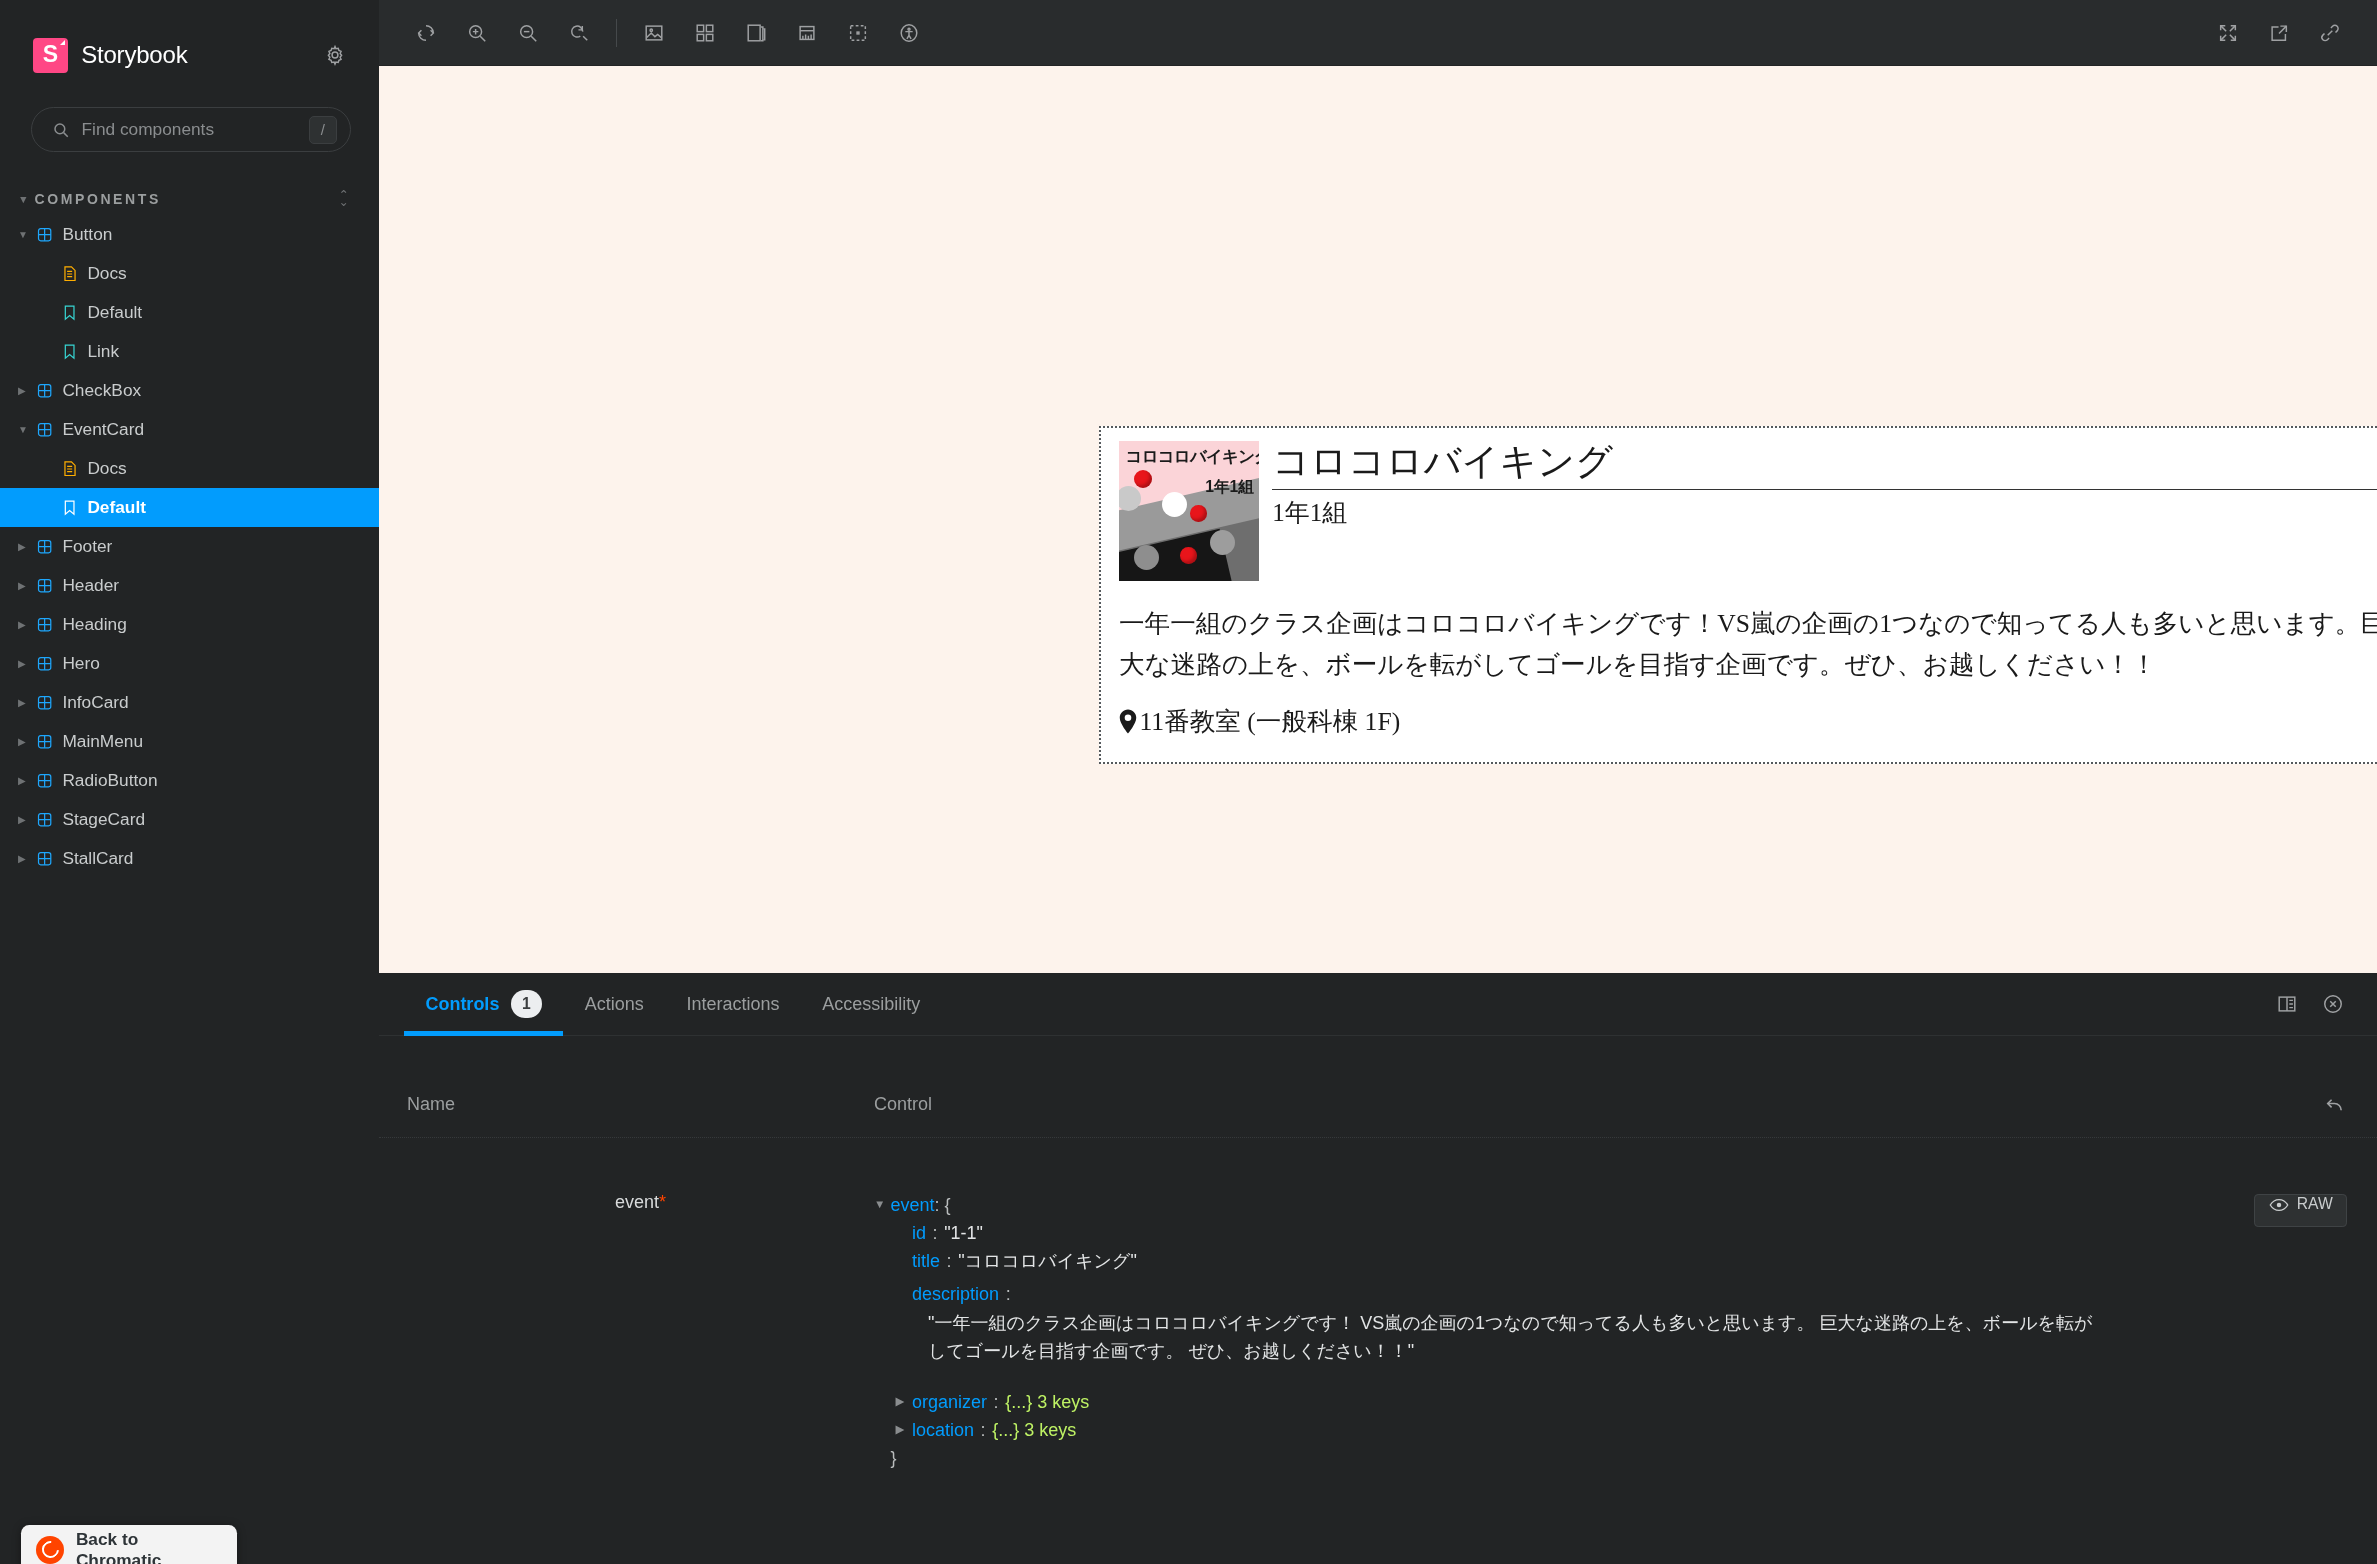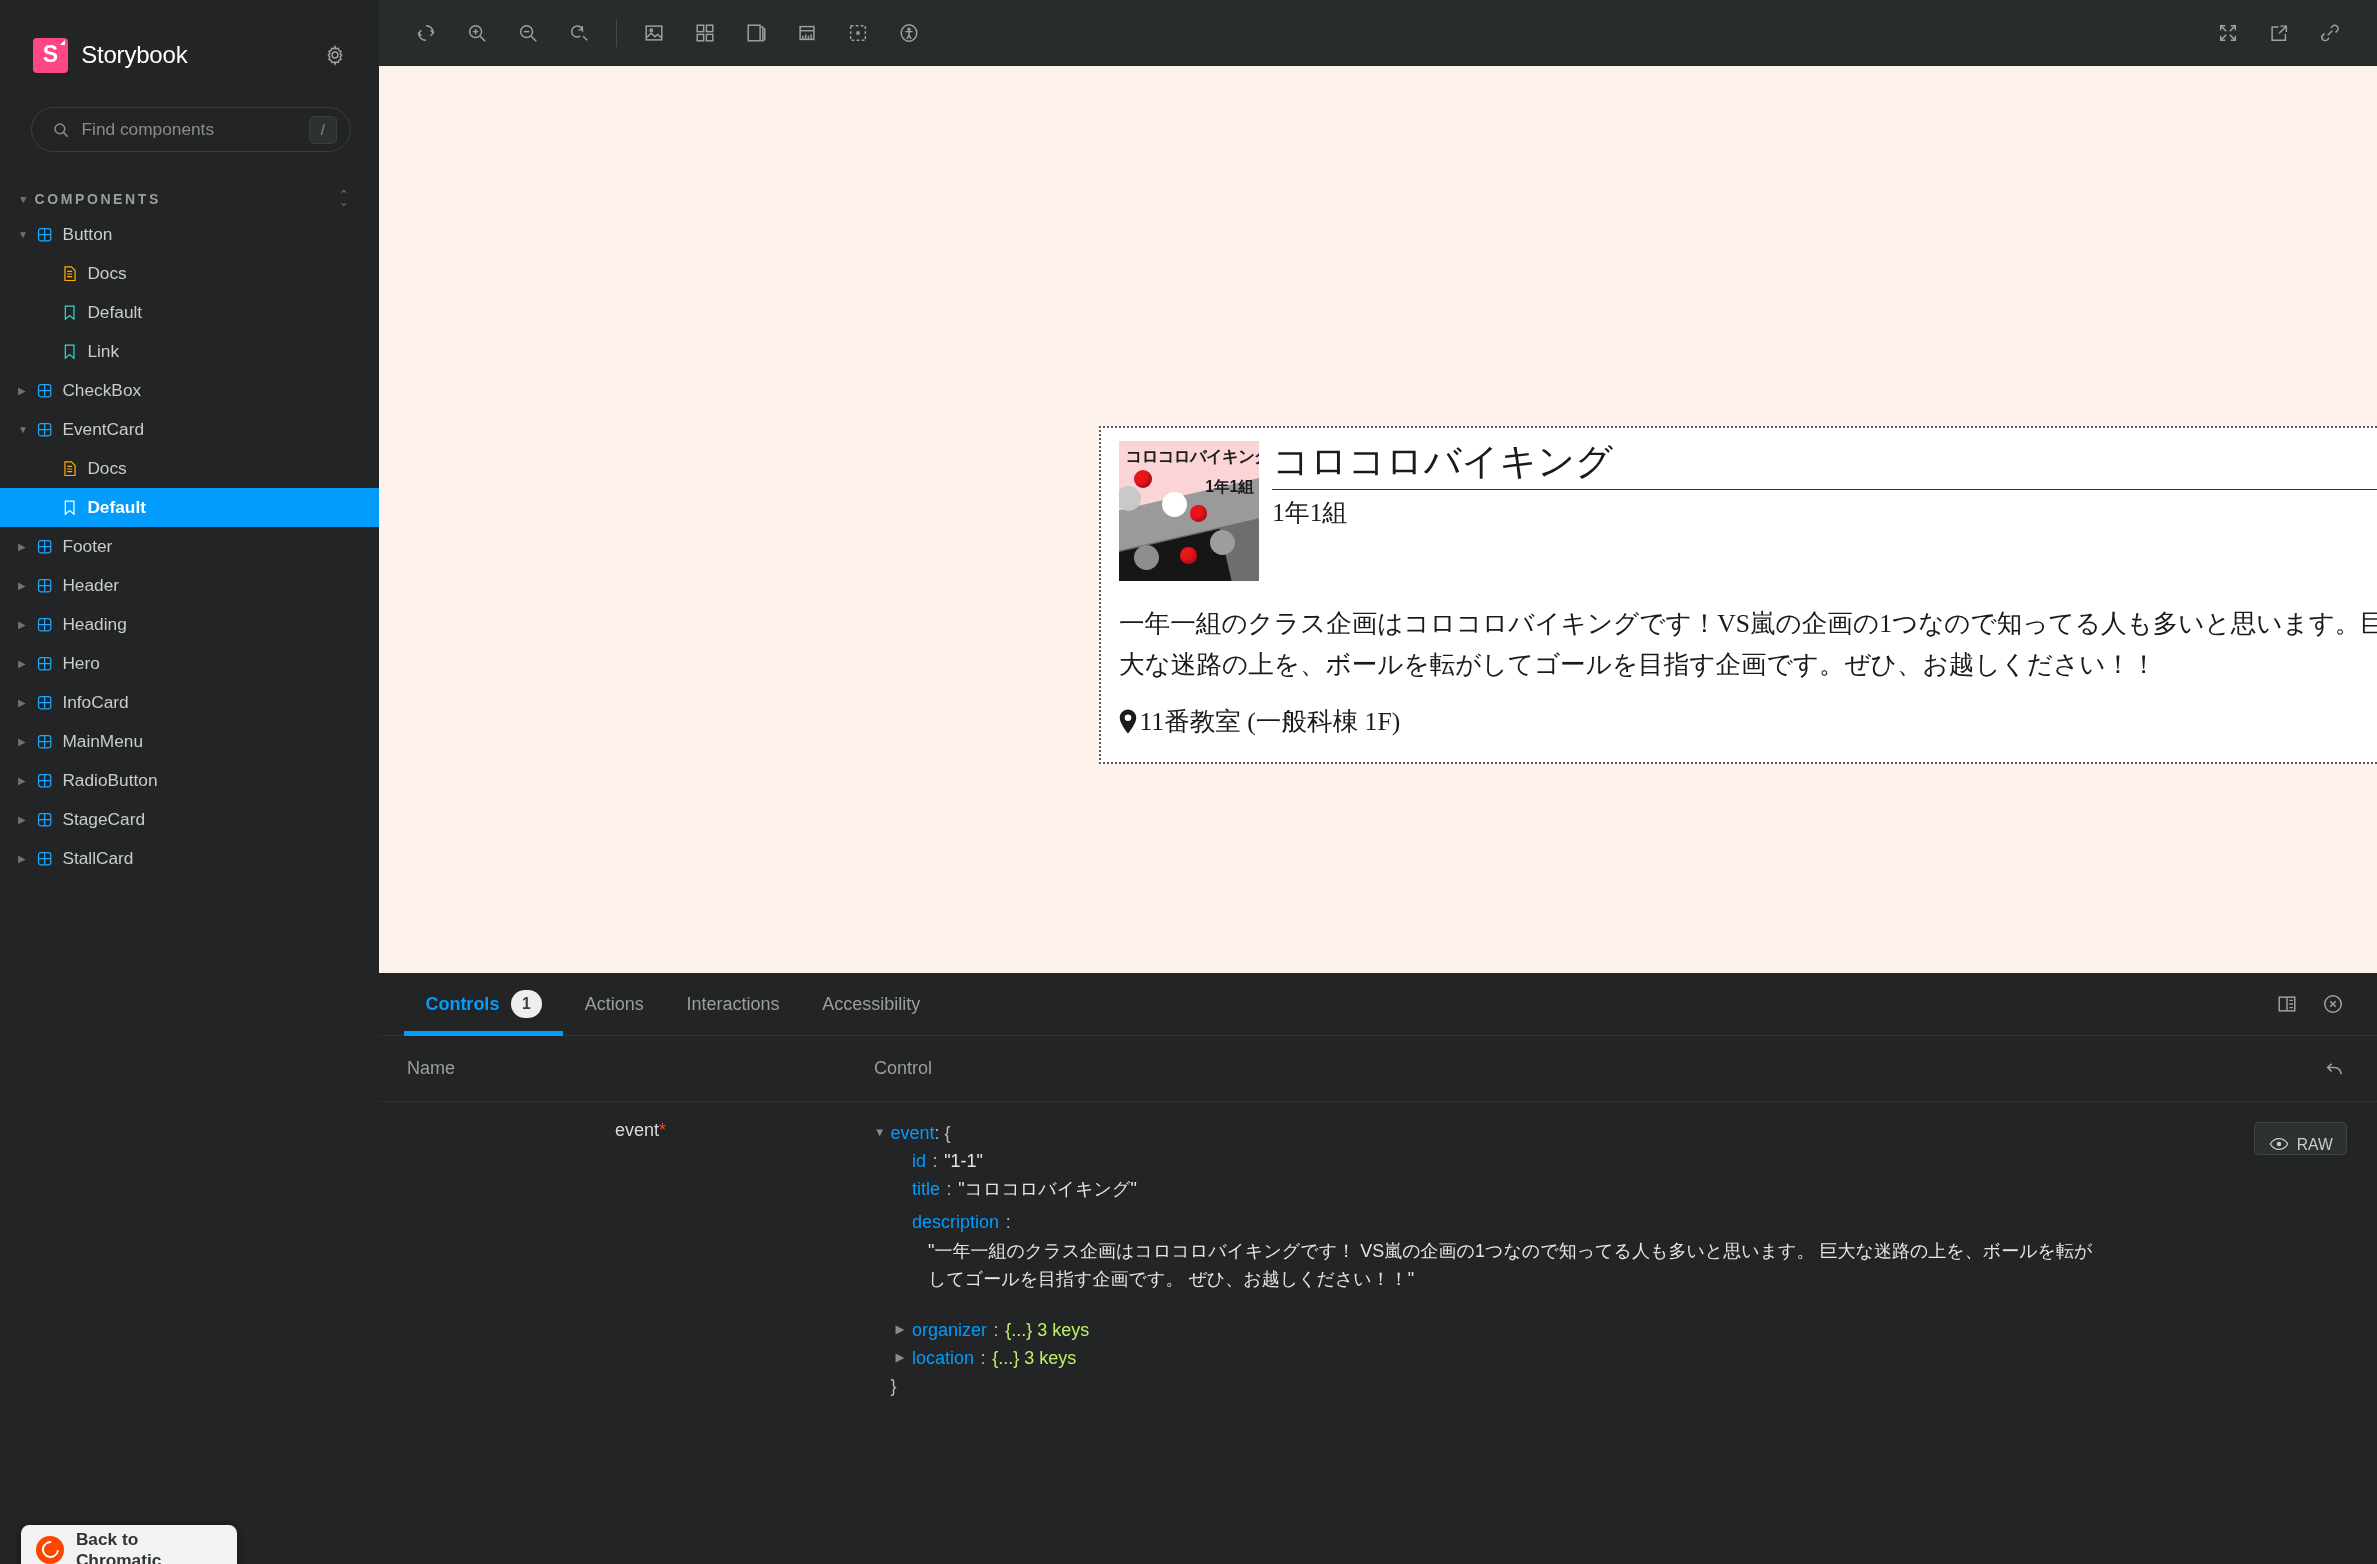--- a/index.html
+++ b/index.html
@@ -226,21 +226,21 @@
     margin-top: 23px;
   }
   .ec-loc {
     font-size: 25.6px; margin-top: 18px;
     display: flex; align-items: center;
   }
   .pin { width: 18px; height: 25px; margin-right: 2.5px; flex: 0 0 18px; }
   .pin svg { width: 18px; height: 25px; fill: #1a1a1a; }
 
   
-  .panel { height: 591px; background: #222425; display: flex; flex-direction: column; }
+  .panel { height: 591px; background: #222425; display: flex; flex-direction: column; gap: 36px; }
   .panel-tabs {
     height: 63px; display: flex; align-items: center;
     border-bottom: 0.8px solid #2e3132;
     padding-left: 25px; position: relative;
   }
   .ptab {
     height: 63px; display: flex; align-items: center;
     padding: 0 21.4px; cursor: pointer;
     color: #9b9e9f; font-size: 18px; position: relative;
   }
@@ -287,21 +287,21 @@
   .jval { color: #e3e5e6; }
   .jmeta { color: #bef264; }
   .j-indent1 { padding-left: 21.4px; }
   .j-indent2 { padding-left: 38px; }
   .jstr-block { color: #e3e5e6; font-size: 18px; line-height: 1.6; padding-left: 54px; max-width: 1402px; }
 
   .raw-btn {
     position: absolute; right: 30px; top: 1.6px;
     height: 33px; padding: 0 13.2px;
     background: #2e3132; border: 0.8px solid #3f4345;
-    border-radius: 4.1px; display: flex; align-items: flex-end;
+    border-radius: 4.1px; display: flex; align-items: flex-start;
     color: #c9cccd; font-size: 15.7px; cursor: pointer;
   }
   .raw-btn svg { width: 20px; height: 20px; stroke: #c9cccd; fill: none; stroke-width: 1.6; margin-right: 8.2px; }
 </style>
 </head>
 <body>
 
 <div class="app">
 
   <aside class="sidebar">

